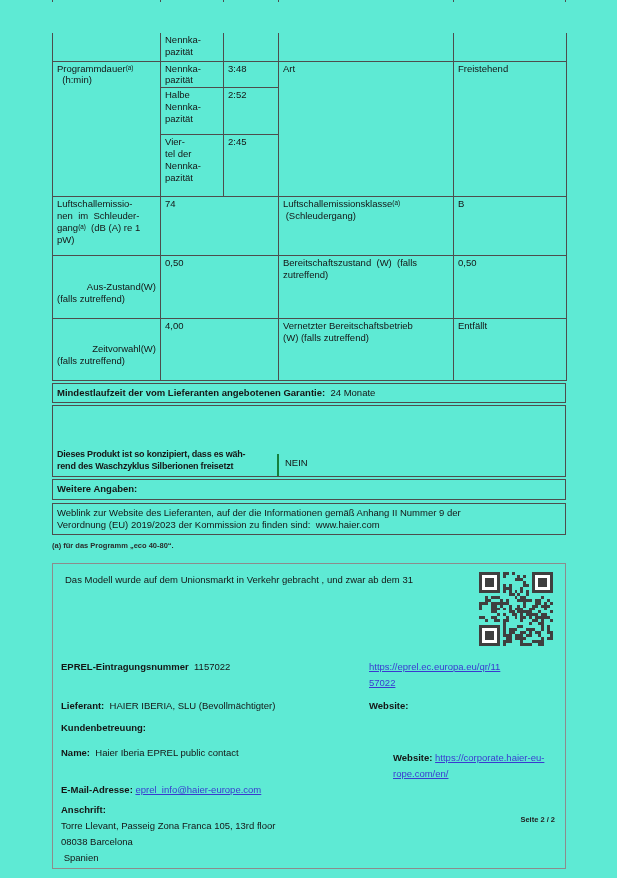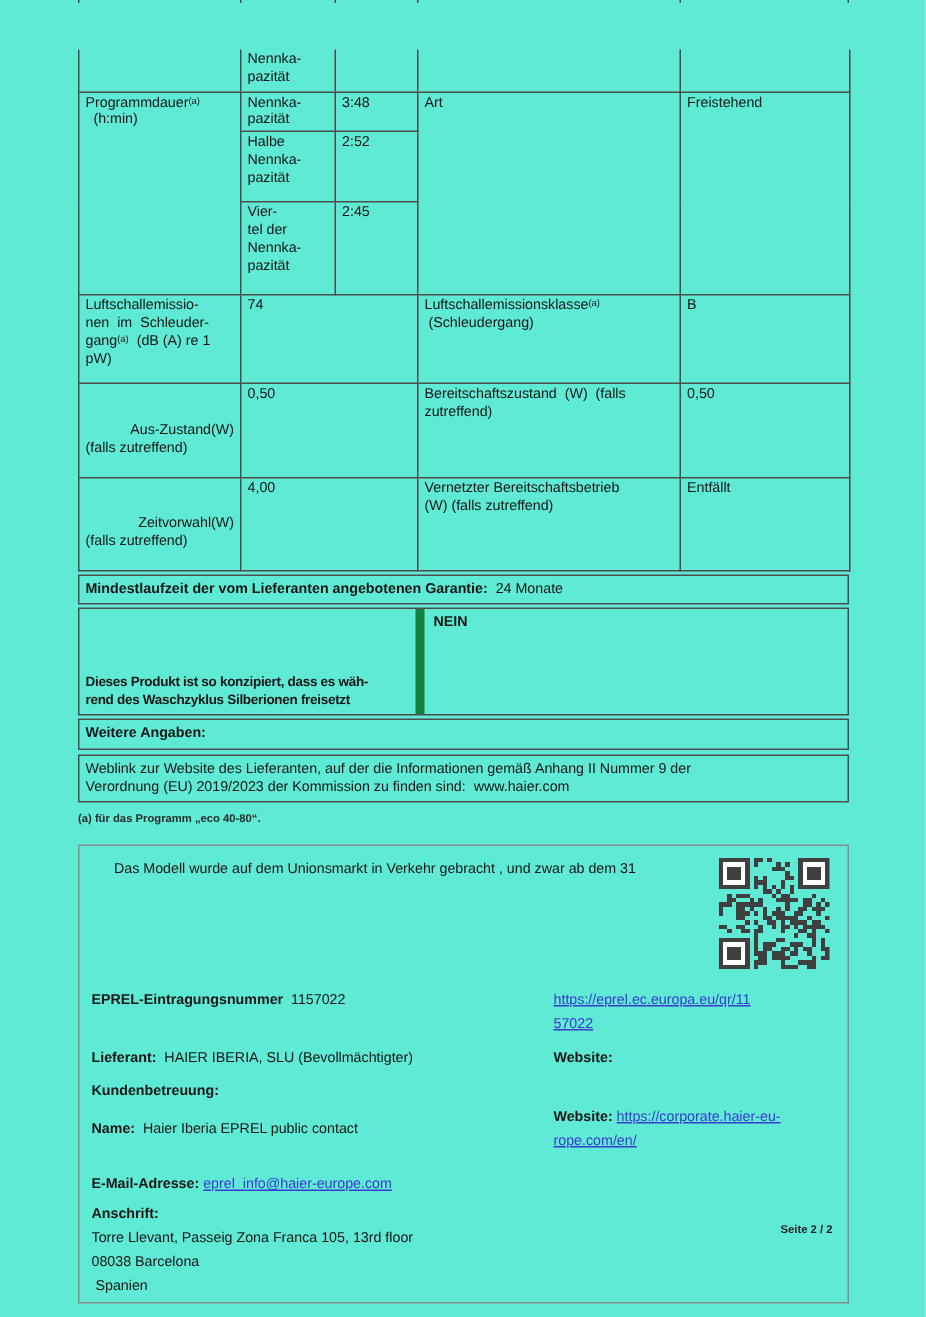--- a/index.html
+++ b/index.html
@@ -27,21 +27,21 @@
   .jline { display:flex; justify-content:flex-end; }
 
   
   .boxrow {
     border:1px solid #4d4d4d; margin-top:2px;
     font-size:9.5px; line-height:1.3; padding:3px 4px; white-space:pre-wrap;
   }
   .boxrow.bold { font-weight:bold; }
   .boxrow.split { display:grid; grid-template-columns:224px 1fr; padding:0; }
   .boxrow.split .lcell { padding:3px 4px; font-weight:bold; font-size:9px; letter-spacing:-0.2px; min-height:30px;margin-top:40px; }
-  .boxrow.split .rcell { padding:3px 6px; font-weight:bold; border-left:6px solid #15803d; }
+  .boxrow.split .rcell { padding:3px 6px; font-weight:normal; border-left:2px solid #15803d;margin-top:48px; }
 
   .footnote { margin-top:6px; font-size:7.5px; font-weight:600; color:#2b2b2b; }
 
   
   .box2 {
     position:relative; margin-top:13px; height:306px;
     border:1px solid #8c8c8c; font-size:9.5px; line-height:16px;
   }
   .box2 .abs { position:absolute; }
   .b { font-weight:bold; }
@@ -146,21 +146,21 @@
     </div>
 
     <div class="boxrow bold">Weitere Angaben:</div>
 
     <div class="boxrow" style="margin-top:3px"><span>Weblink zur Website des Lieferanten, auf der die Informationen gemäß Anhang II Nummer 9 der
 Verordnung (EU) 2019/2023 der Kommission zu finden sind:  </span><span>www.haier.com</span></div>
 
     <div class="footnote">(a) für das Programm „eco 40-80“.</div>
 
     <div class="box2">
-      <div class="abs" style="left:23px; top:8px; width:424px;">Das Modell wurde auf dem Unionsmarkt in Verkehr gebracht , und zwar ab dem 31</div>
+      <div class="abs" style="left:12px; top:8px; width:424px;">Das Modell wurde auf dem Unionsmarkt in Verkehr gebracht , und zwar ab dem 31</div>
 
       <div class="abs qr-box">
         <svg id="qr" viewBox="0 0 25 25" width="74" height="74" fill="#3f3f3f" shape-rendering="crispEdges">
             <rect x="0" y="0" width="7" height="7"></rect>
             <rect x="1" y="1" width="5" height="5" fill="#fff"></rect>
             <rect x="2" y="2" width="3" height="3"></rect>
             <rect x="18" y="0" width="7" height="7"></rect>
             <rect x="19" y="1" width="5" height="5" fill="#fff"></rect>
             <rect x="20" y="2" width="3" height="3"></rect>
             <rect x="0" y="18" width="7" height="7"></rect>
@@ -365,21 +365,21 @@
       <div class="abs" style="left:8px; top:95px;"><span class="b">EPREL-Eintragungsnummer</span><span style="white-space:pre-wrap">  1157022</span></div>
       <div class="abs rcol" style="top:95px;"><a class="lnk">https://eprel.ec.europa.eu/qr/11
 57022</a></div>
 
       <div class="abs" style="left:8px; top:134px;"><span class="b">Lieferant:</span><span style="white-space:pre-wrap">  HAIER IBERIA, SLU (Bevollmächtigter)</span></div>
       <div class="abs rcol b" style="top:134px;">Website:</div>
 
       <div class="abs b" style="left:8px; top:156px;">Kundenbetreuung:</div>
 
       <div class="abs" style="left:8px; top:181px;"><span class="b">Name:</span><span style="white-space:pre-wrap">  Haier Iberia EPREL public contact</span></div>
-      <div class="abs rcol" style="top:173px;"><span class="b">Website:</span> <a class="lnk">https://corporate.haier-eu-
+      <div class="abs rcol" style="top:186px;margin-left:24px;"><span class="b">Website:</span> <a class="lnk">https://corporate.haier-eu-
 rope.com/en/</a></div>
 
       <div class="abs" style="left:8px; top:218px;"><span class="b">E-Mail-Adresse:</span> <a class="lnk">eprel_info@haier-europe.com</a></div>
 
       <div class="abs" style="left:8px; top:238px; width:340px;"><span class="b">Anschrift:</span><br><span style="white-space:pre-wrap">Torre Llevant, Passeig Zona Franca 105, 13rd floor
 08038 Barcelona
  Spanien</span></div>
     </div>
 
   </div>

